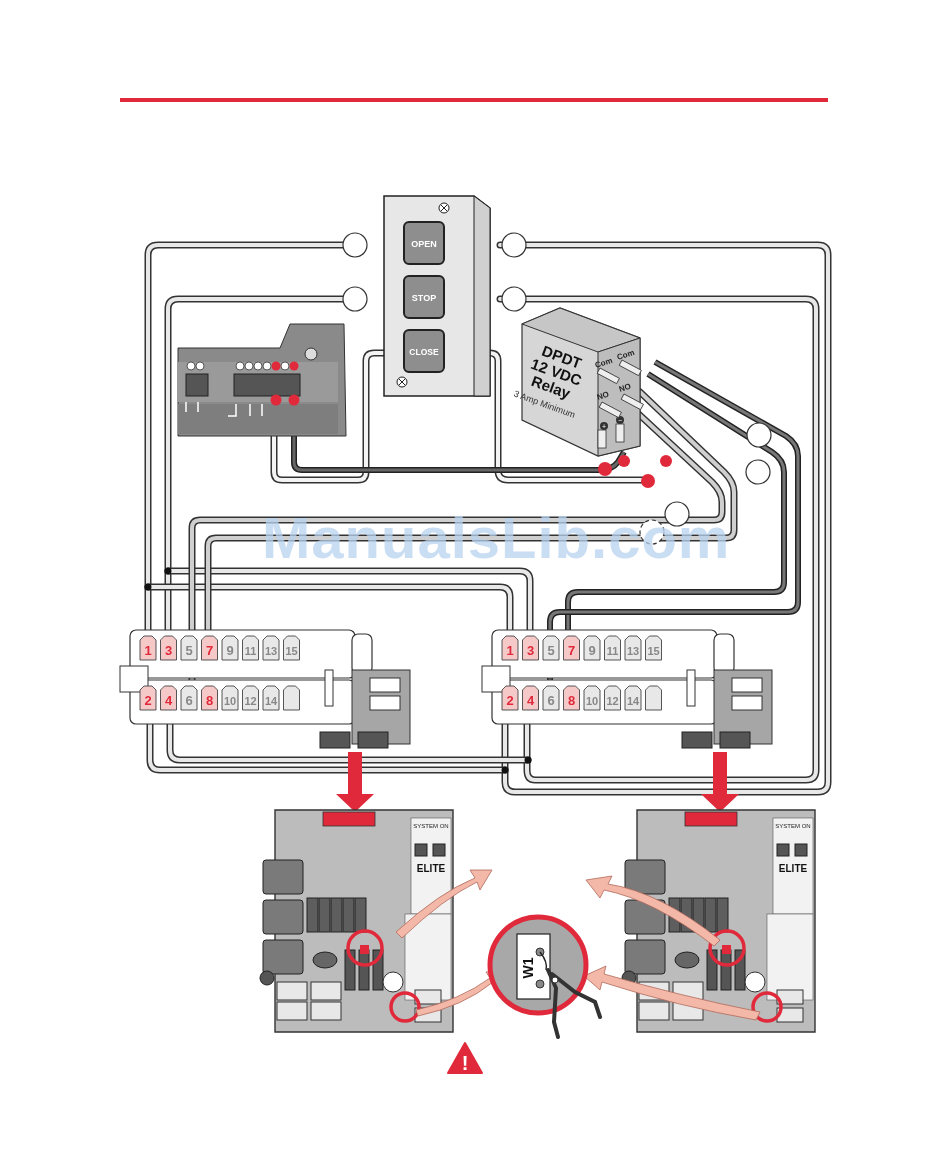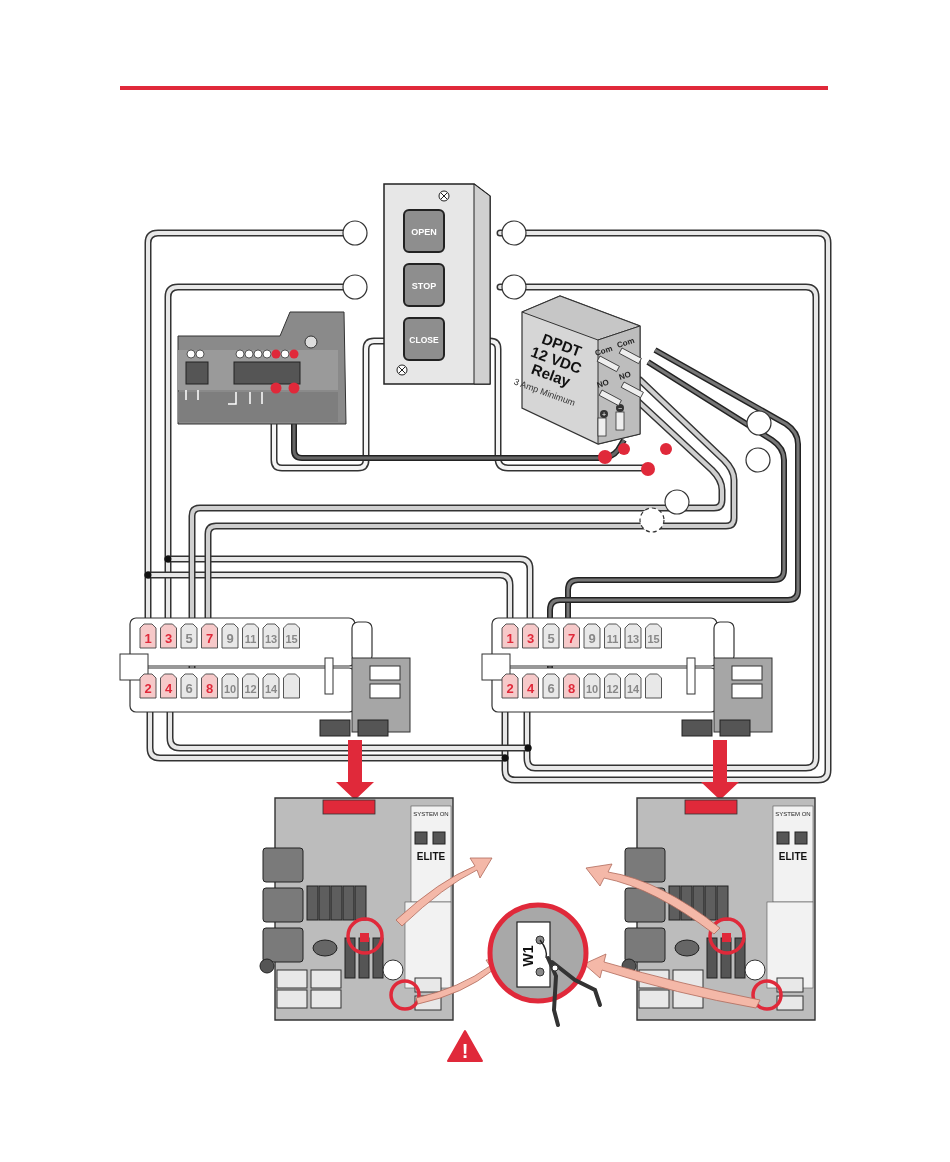--- a/index.html
+++ b/index.html
@@ -1,17 +1,17 @@
 <!DOCTYPE html>
 <html><head>
 <meta charset="utf-8">
 <style>
   html, body { margin: 0; padding: 0; background: #ffffff; }
   body { width: 950px; height: 1162px; position: relative; overflow: hidden; font-family: "Liberation Sans", sans-serif; }
-  #stage { position: absolute; left: 0; top: 0; width: 950px; height: 996px; }
+  #stage { position: absolute; left: 0; top: 12px; width: 950px; height: 996px; }
   .top-rule { position: absolute; left: 120px; top: 86px; width: 708px; height: 4px; background: #e0293a; }
   .watermark { position: absolute; left: 262px; top: 492px; font-family: "Liberation Sans", sans-serif; font-weight: bold; font-size: 58px; color: #b9d3f0; opacity: 0.75; letter-spacing: 1px; pointer-events: none; }
   svg text { font-family: "Liberation Sans", sans-serif; }
 </style>
 </head>
 <body>
 
 <div id="stage">
   <div class="top-rule"></div>
 
@@ -409,13 +409,14 @@
         <circle cx="555" cy="968" r="3" fill="#fff" stroke="#333"></circle>
       </g>
     </g>
 
     <g>
       <path d="M465,1031 L482,1061 L448,1061 Z" fill="#e0293a" stroke="#e0293a" stroke-width="2" stroke-linejoin="round"></path>
       <text x="465" y="1058" text-anchor="middle" font-size="20" font-weight="bold" fill="#fff">!</text>
     </g>
   </svg>
 
+  <div class="watermark">ManualsLib.com</div>
 </div>
 
 </body></html>

